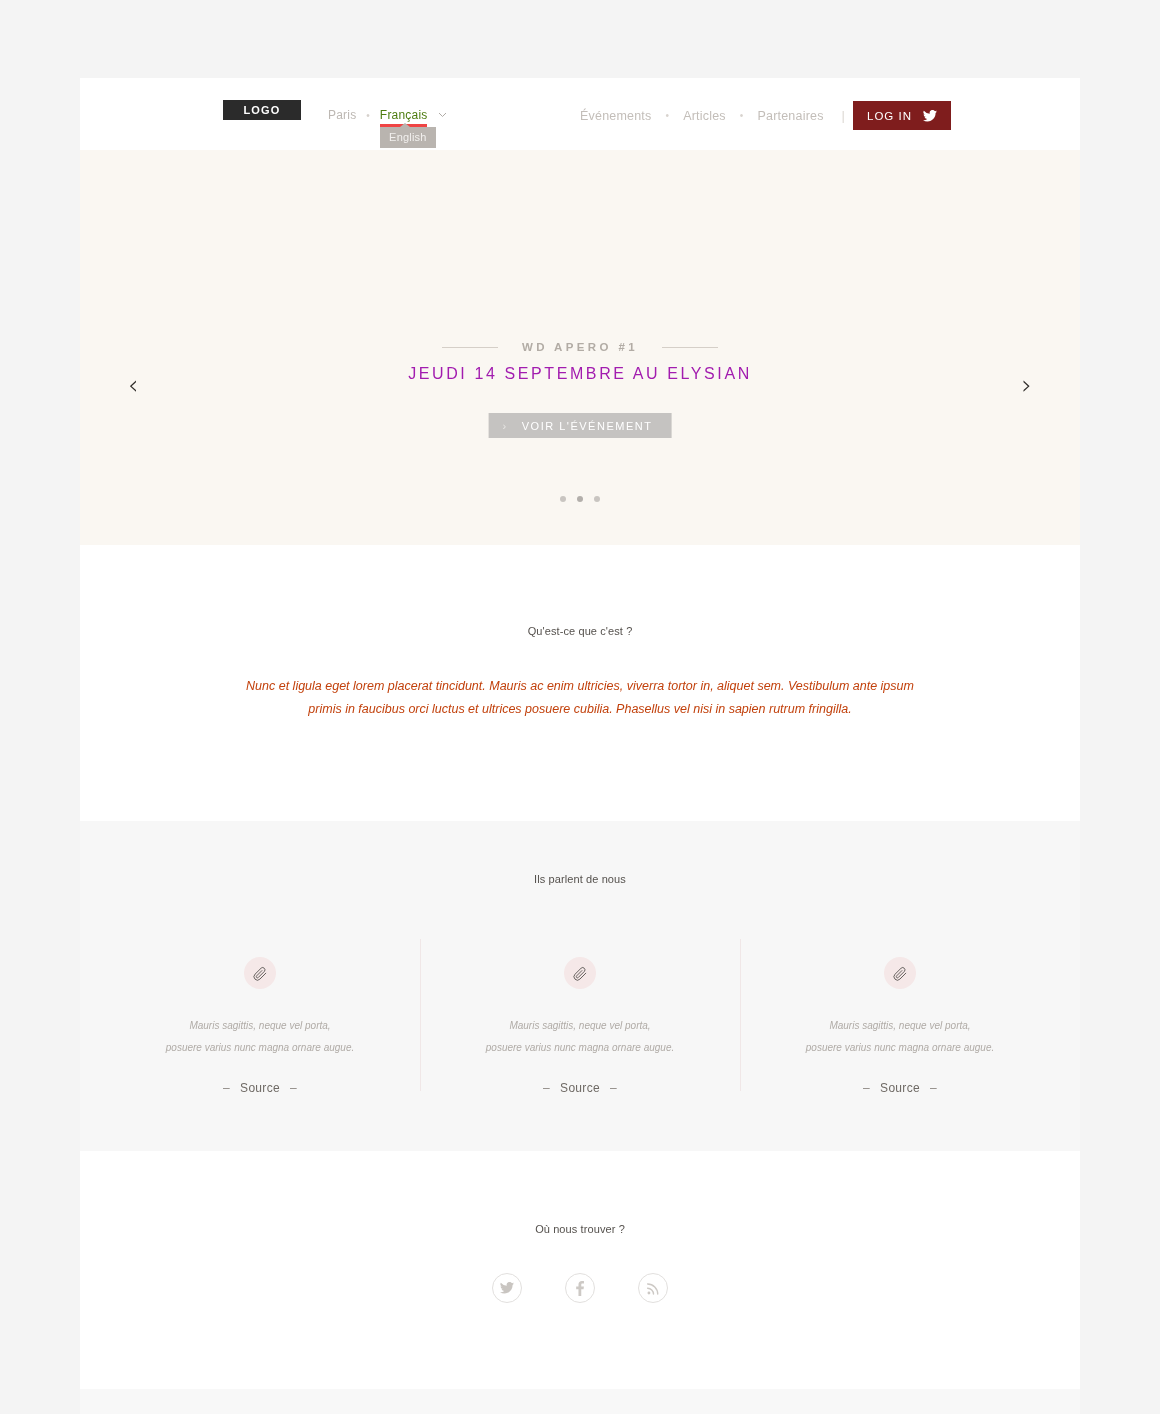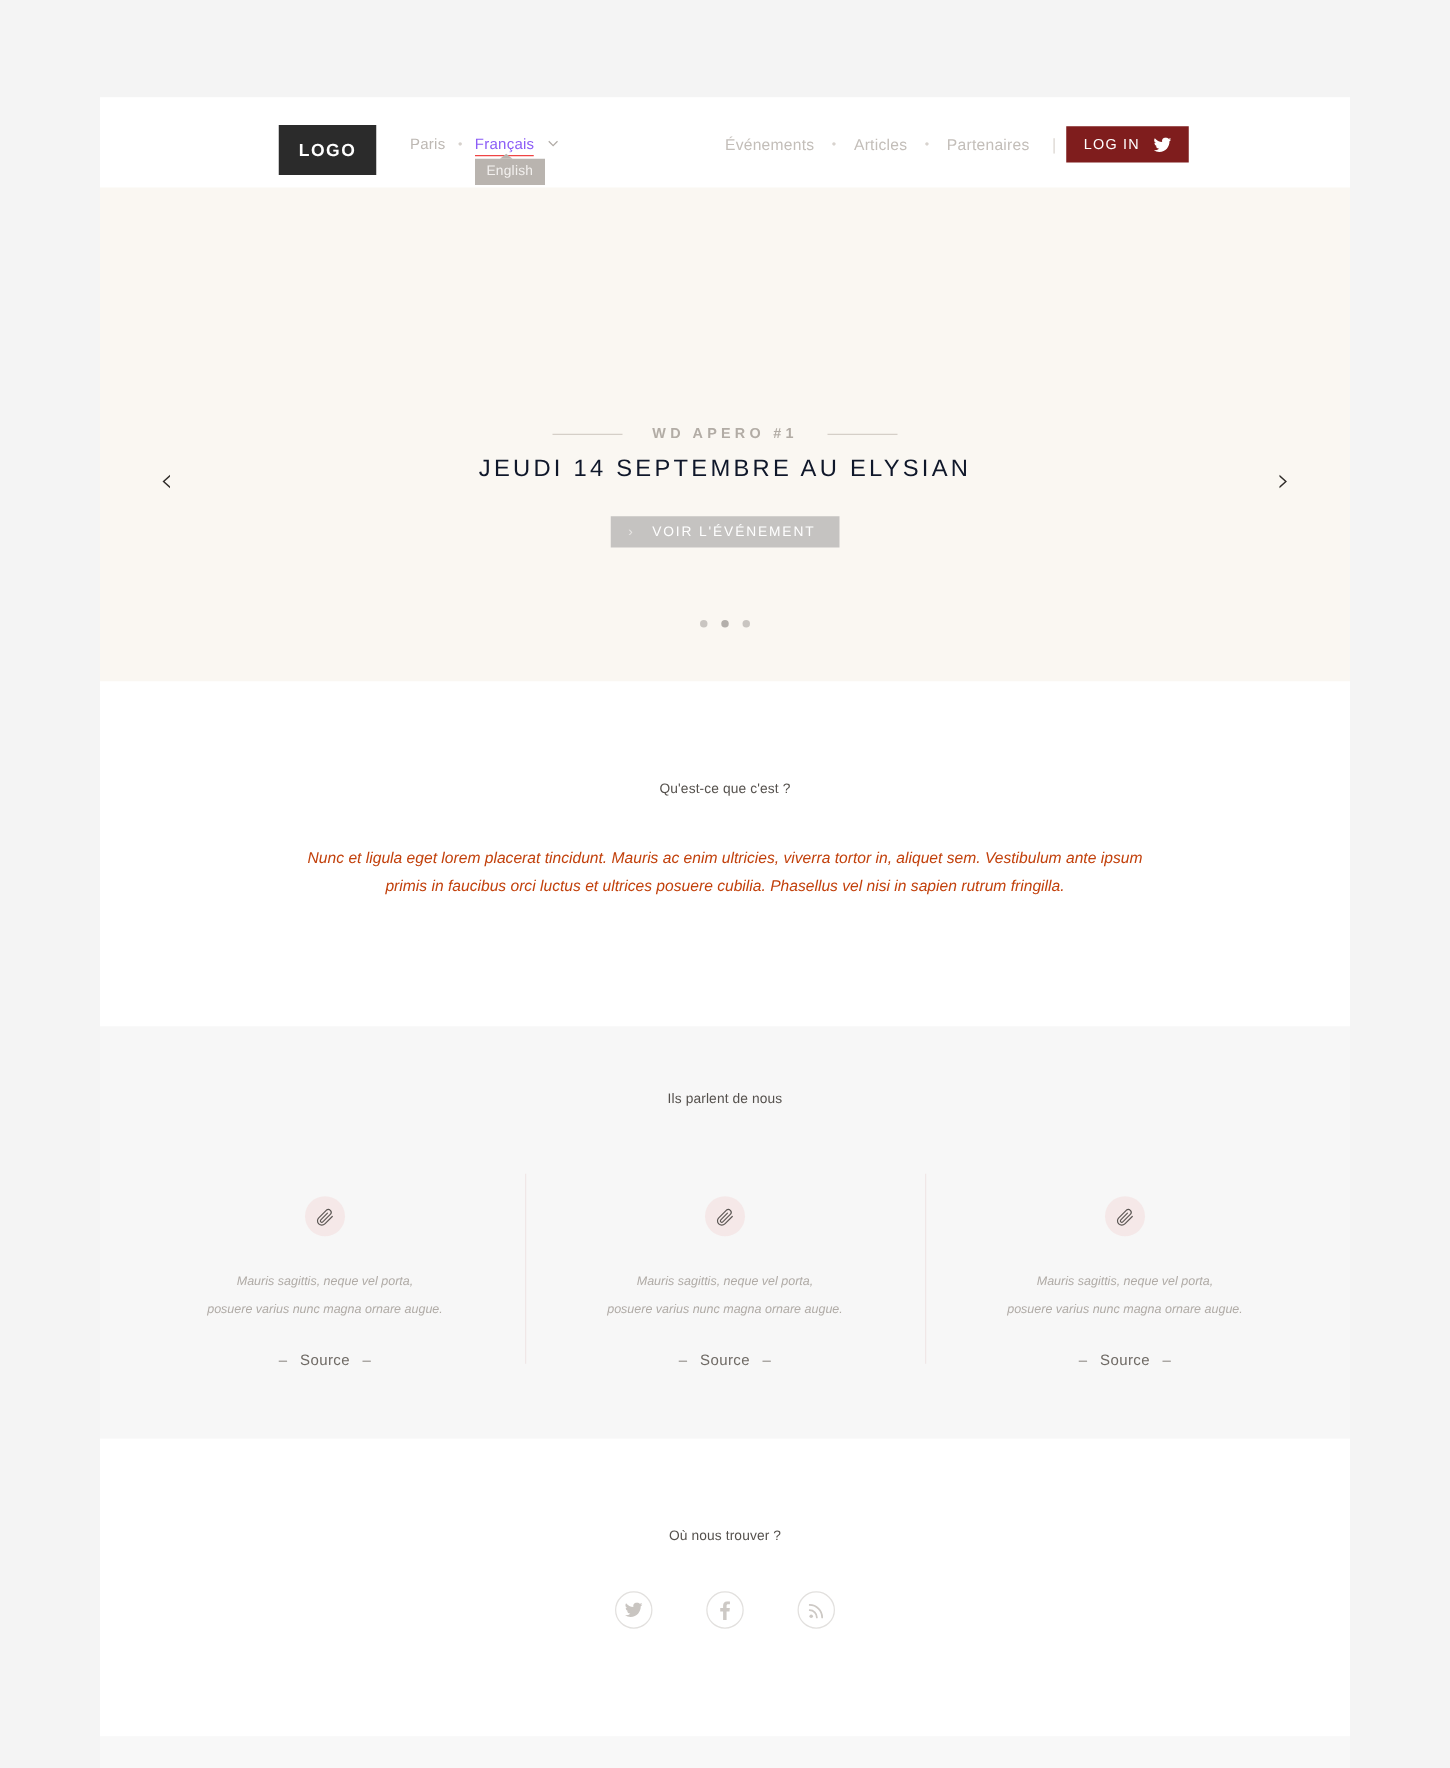--- a/index.html
+++ b/index.html
@@ -27,47 +27,47 @@
     position: relative;
     display: flex;
     align-items: center;
   }
 
   .logo {
     position: absolute;
     left: 143px;
     top: 22px;
     width: 78px;
-    height: 40px;
+    height: 20px;
     background: #2b2b2b;
     color: #ffffff;
-    font-size: 14px;
+    font-size: 11px;
     letter-spacing: 1.2px;
     font-weight: 700;
     display: flex;
     align-items: center;
     justify-content: center;
   }
 
   .locale {
     position: absolute;
     left: 248px;
     top: 30px;
     display: flex;
     align-items: center;
     font-size: 12px;
     color: #b8b3ae;
   }
   .locale .city { color: #bdb8b3; letter-spacing: .2px; }
   .locale .sep { color: #d6d1cc; margin: 0 10px; font-size: 10px; }
   .lang-wrap { position: relative; }
   .lang {
-    color: #8b5cf6;
+    color: #4d7c0f;
     letter-spacing: .2px;
-    border-bottom: 1px solid #ef4444;
+    border-bottom: 5px solid #ef4444;
     padding-bottom: 2px;
   }
   .caret {
     display: inline-block;
     margin-left: 7px;
     color: #b0aba6;
     font-size: 10px;
     vertical-align: 1px;
   }
   .lang-dropdown {
@@ -145,23 +145,23 @@
   .hero-eyebrow .txt {
     font-size: 11.5px;
     letter-spacing: 3.4px;
     color: #b2aca5;
   }
 
   .hero-title {
     position: absolute;
     top: 215px;
     left: 0; right: 0;
-    font-size: 19px;
+    font-size: 16px;
     letter-spacing: 2.6px;
-    color: #0f172a;
+    color: #a21caf;
     font-weight: 400;
   }
 
   .hero-cta {
     position: absolute;
     top: 263px;
     left: 50%;
     transform: translateX(-50%);
     background: #c5c3c1;
     color: #ffffff;

